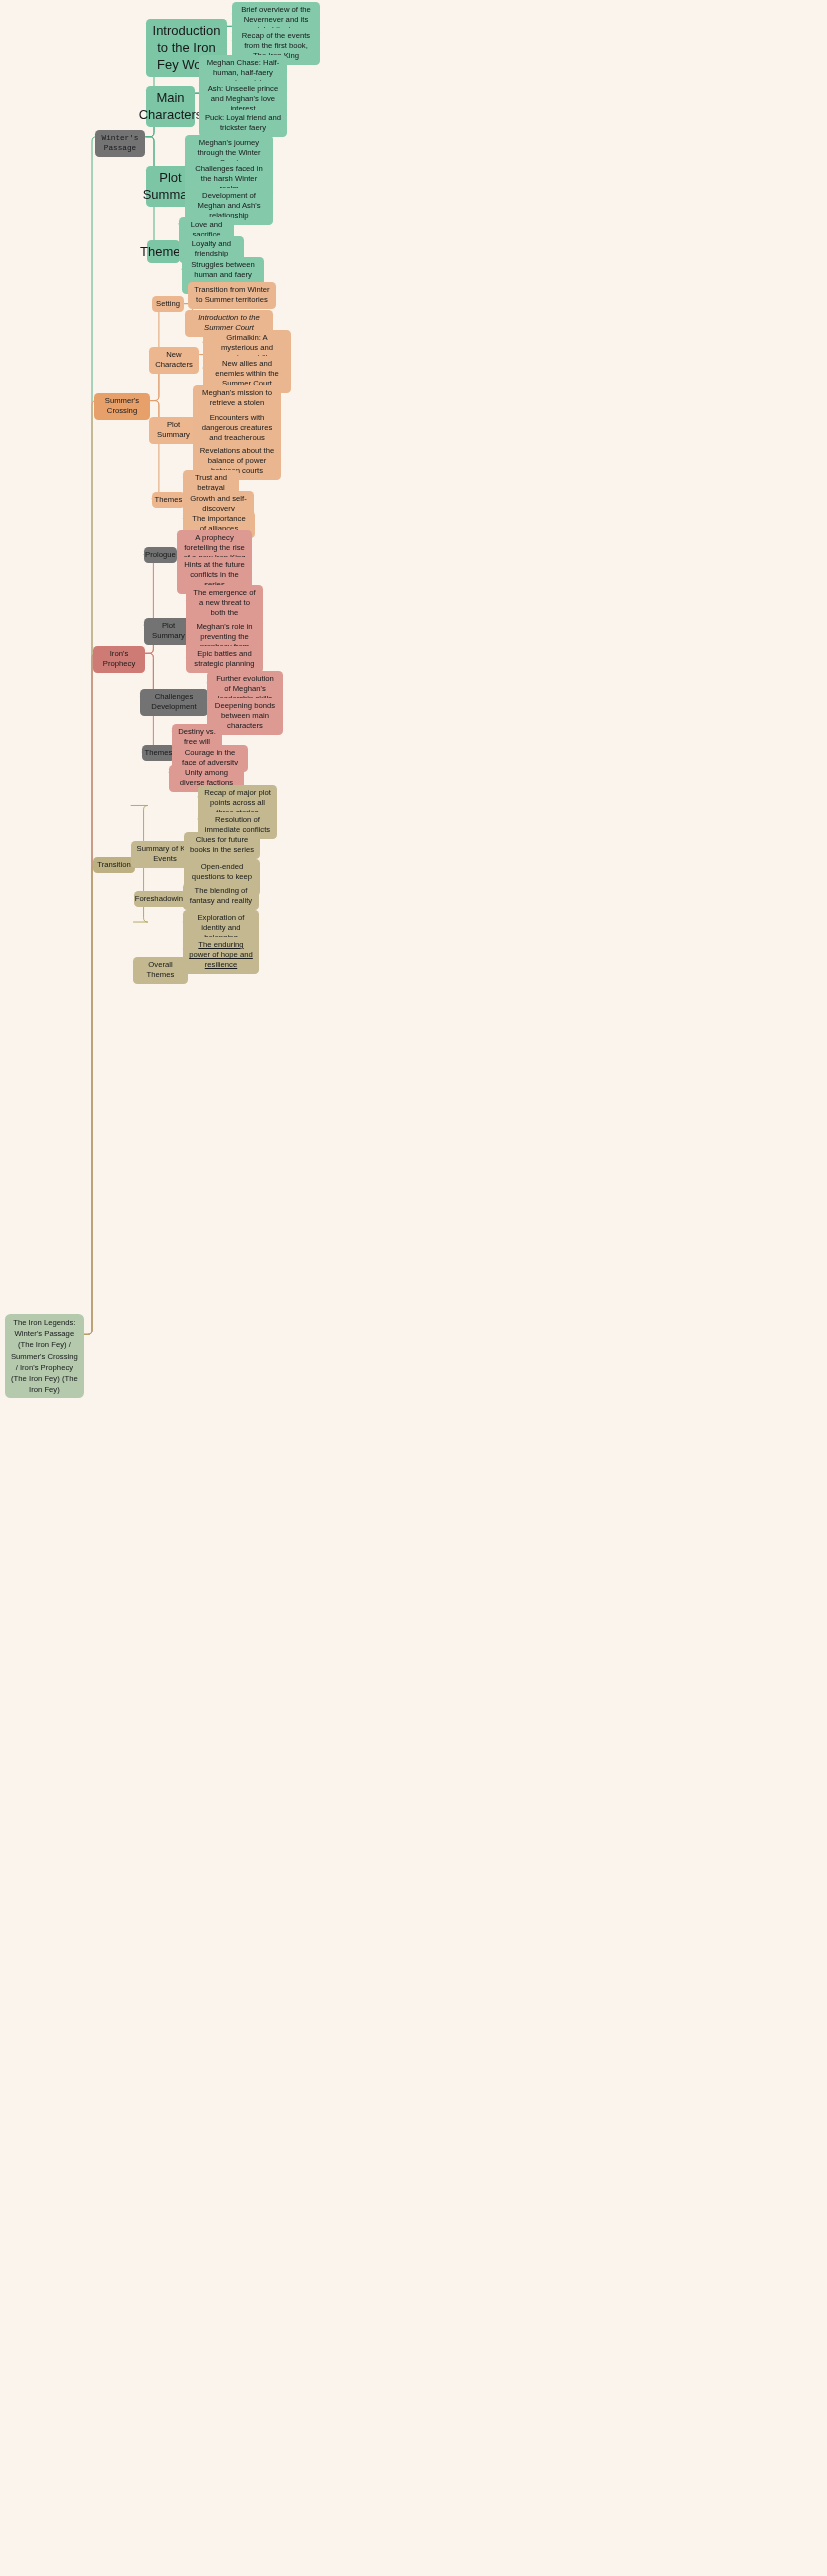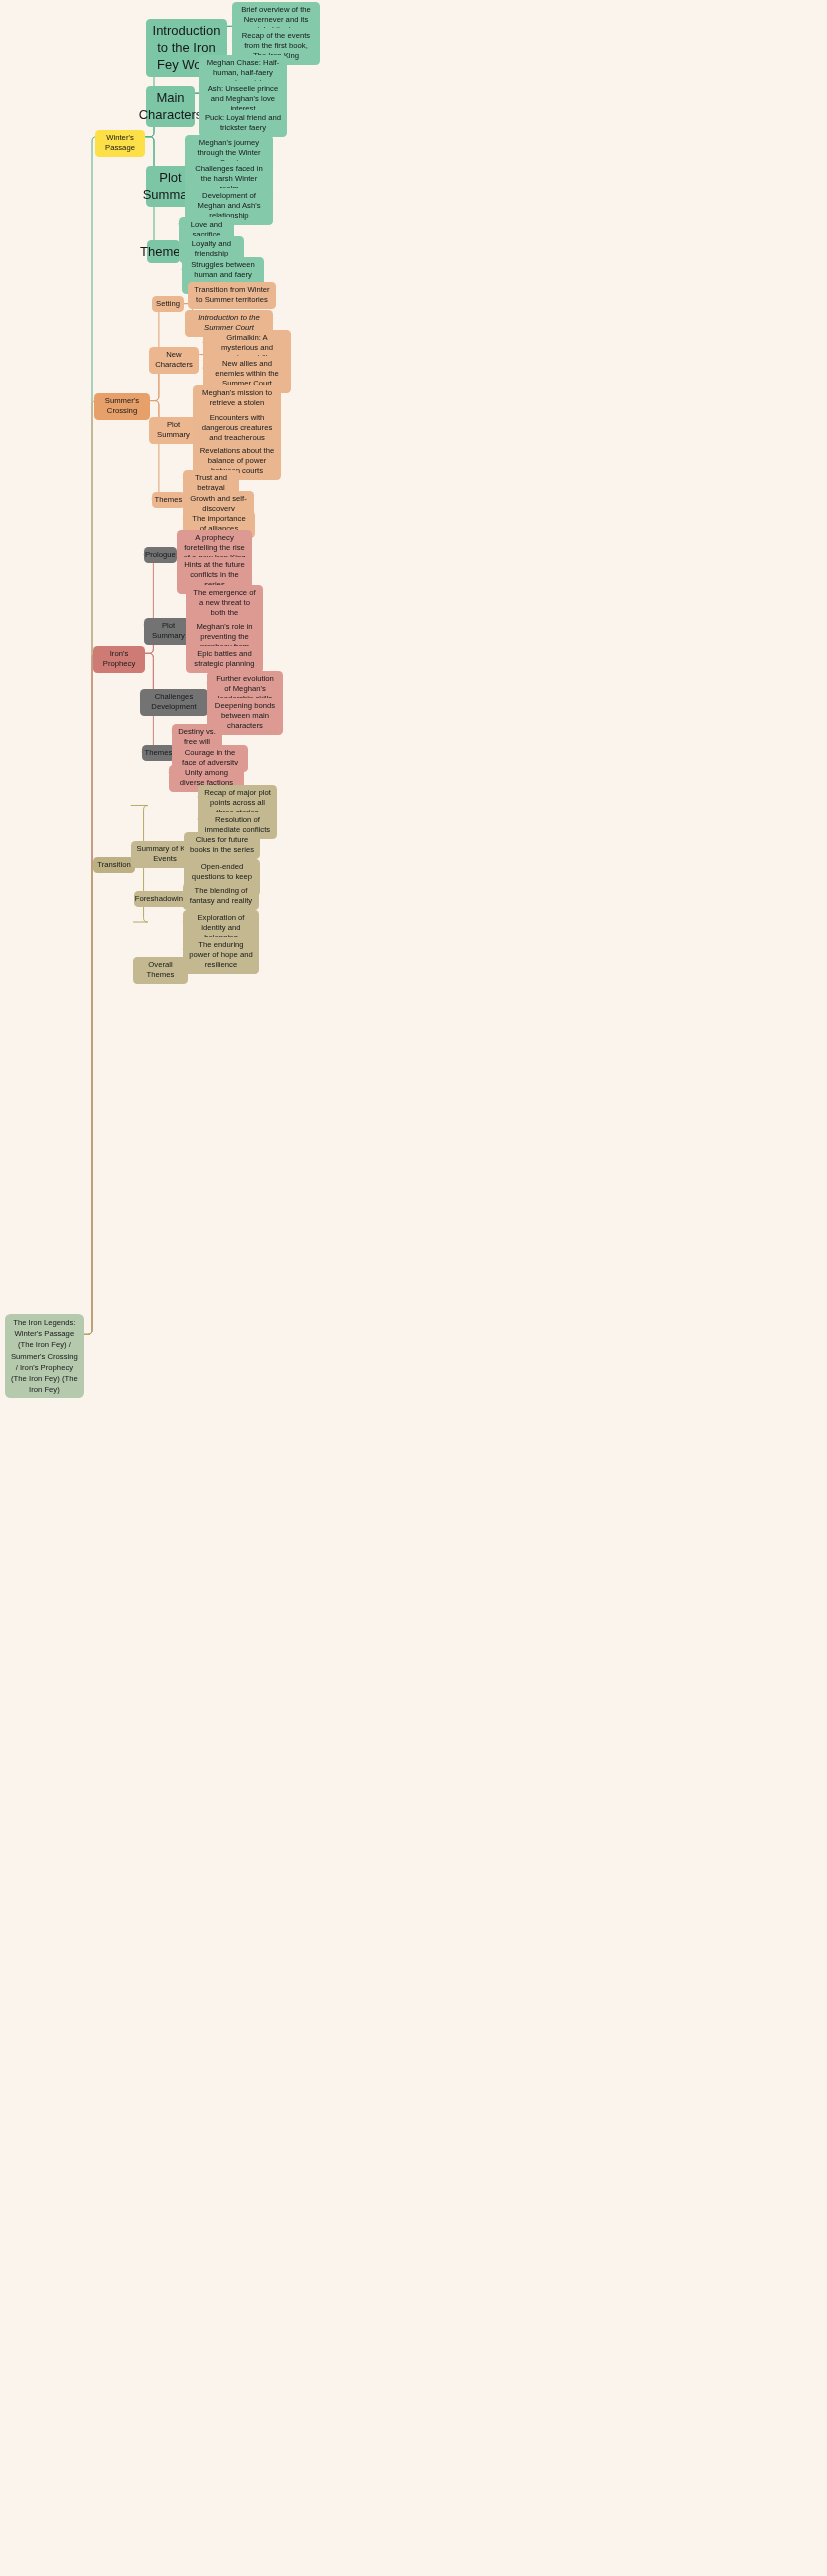--- a/index.html
+++ b/index.html
@@ -22,21 +22,21 @@
     line-height:1.32;
     padding:3.1px 5.5px;
   }
   .root{
     background:#b5c9ad;
     font-size:7.7px;
     border-radius:5.5px;
     line-height:1.45;
   }
   
-  .b-green1{background:#fde047;font-size:7.7px;}
+  .b-green1{background:#737373;font-size:7.7px;font-family:Liberation Mono, monospace;}
   .b-orange1{background:#e7a06a;font-size:7.7px;}
   .b-red1{background:#cf7b75;font-size:7.7px;}
   .b-khaki1{background:#bdb183;font-size:7.7px;}
   
   .b-green2{background:#7cc6a6;font-size:13px;}
   .b-orange2{background:#ecb68f;font-size:7.7px;}
   .b-red2{background:#737373;font-size:7.7px;}
   .b-khaki2{background:#c3b88f;font-size:7.7px;margin-top:42px;}
   
   .b-green3{background:#83c9aa;font-size:7.7px;}
@@ -158,16 +158,16 @@
       <div class="node b-khaki1" style="left: 93px; top: 857px; width: 42px; min-height: 13.5px;">Transition</div>
       <div class="node b-khaki2" style="left: 131px; top: 799px; width: 68px; min-height: 13.5px;">Summary of Key Events</div>
       <div class="node b-khaki3" style="left: 198px; top: 785px; width: 79px; min-height: 23px;">Recap of major plot points across all three stories</div>
       <div class="node b-khaki3" style="left: 198px; top: 812px; width: 79px; min-height: 13.5px;">Resolution of immediate conflicts</div>
       <div class="node b-khaki2" style="left: 134px; top: 849px; width: 54px; min-height: 13.5px;">Foreshadowing</div>
       <div class="node b-khaki3" style="left: 184px; top: 832px; width: 76px; min-height: 23px;">Clues for future books in the series</div>
       <div class="node b-khaki3" style="left: 184px; top: 859px; width: 76px; min-height: 23px;">Open-ended questions to keep readers engaged</div>
       <div class="node b-khaki2" style="left: 133px; top: 915px; width: 55px; min-height: 13.5px;">Overall Themes</div>
       <div class="node b-khaki3" style="left: 183px; top: 883px; width: 76px; min-height: 23px;">The blending of fantasy and reality</div>
       <div class="node b-khaki3" style="left: 183px; top: 910px; width: 76px; min-height: 23px;">Exploration of identity and belonging</div>
-      <div class="node b-khaki3" style="left: 183px; top: 937px; width: 76px; min-height: 23px;">The enduring power of hope and resilience</div>
+      <div class="node b-khaki3" style="left: 183px; top: 937px; width: 76px; min-height: 23px; text-decoration: underline;">The enduring power of hope and resilience</div>
     </div>
 </div>
 
 
 </body></html>

